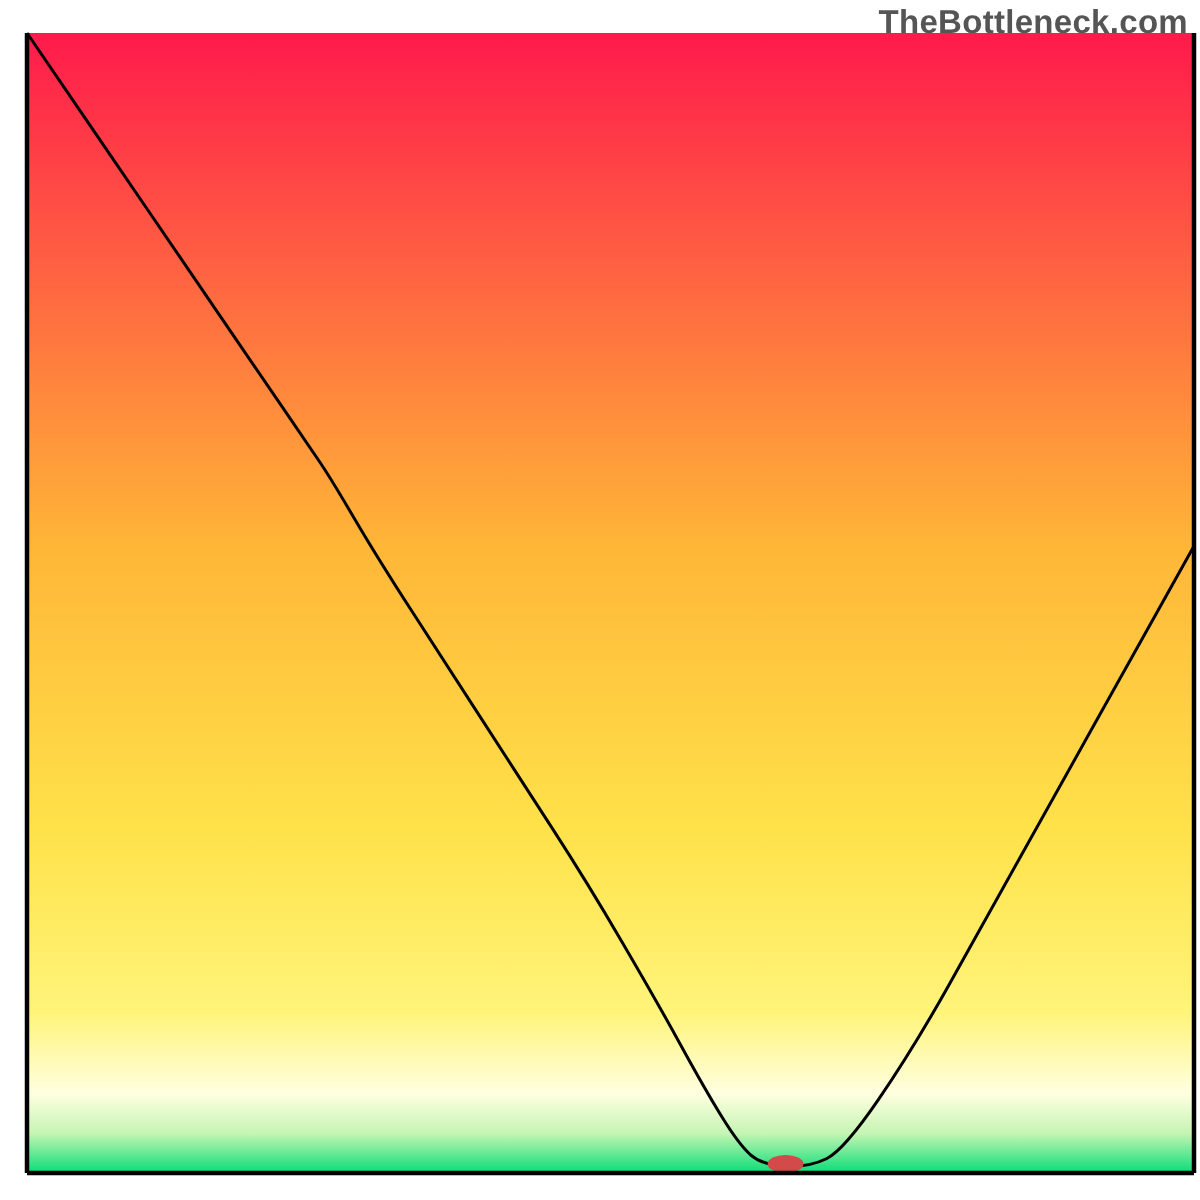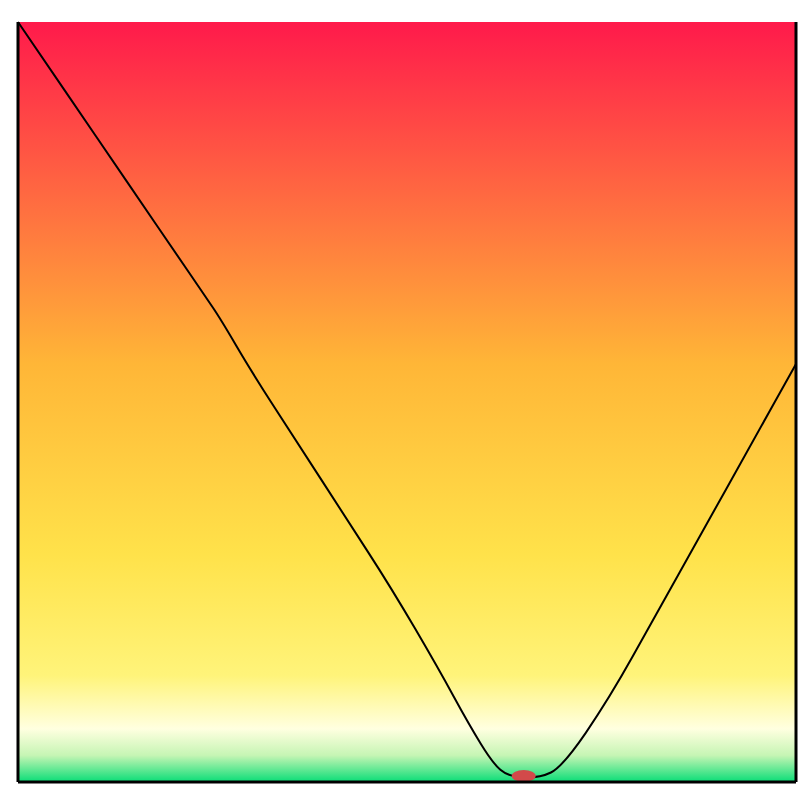--- a/index.html
+++ b/index.html
@@ -29,20 +29,21 @@
   svg.plot {
     position: absolute;
     left: 0;
     top: 0;
   }
 </style>
 </head>
 <body>
 
 <div class="chart-wrap">
+  <div class="watermark">TheBottleneck.com</div>
 
   <svg class="plot" width="800" height="800" viewBox="0 0 800 800">
     <defs>
       <linearGradient id="bg-grad" x1="0" y1="0" x2="0" y2="1">
           <stop offset="0%" stop-color="#ff1a4b"></stop>
           <stop offset="45%" stop-color="#ffb637"></stop>
           <stop offset="70%" stop-color="#ffe24a"></stop>
           <stop offset="86%" stop-color="#fff47a"></stop>
           <stop offset="93%" stop-color="#ffffe0"></stop>
           <stop offset="96.5%" stop-color="#c6f5b4"></stop>

